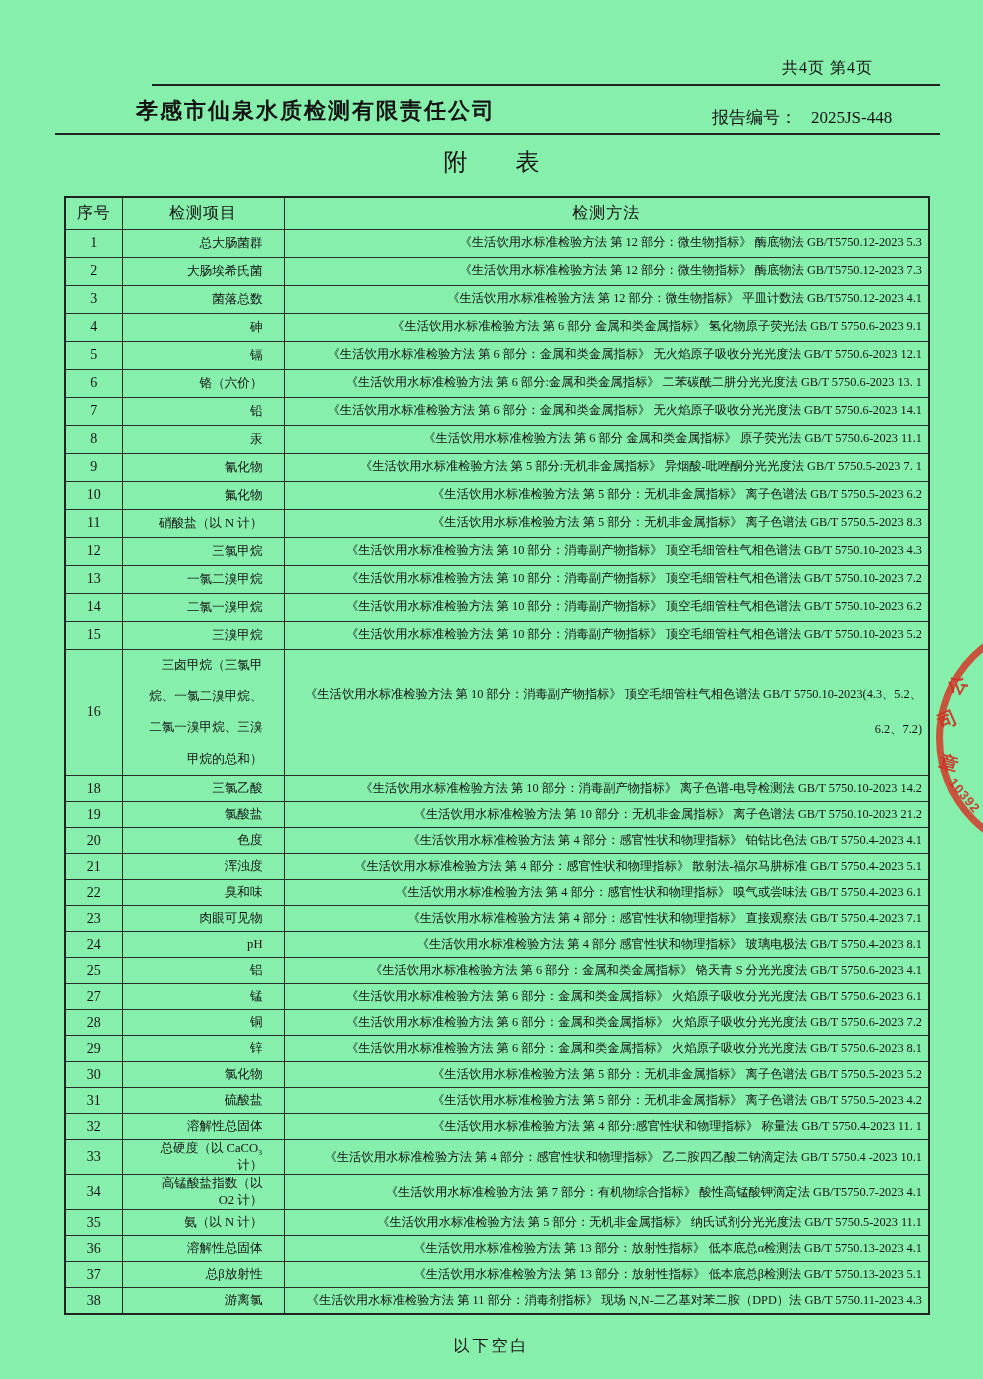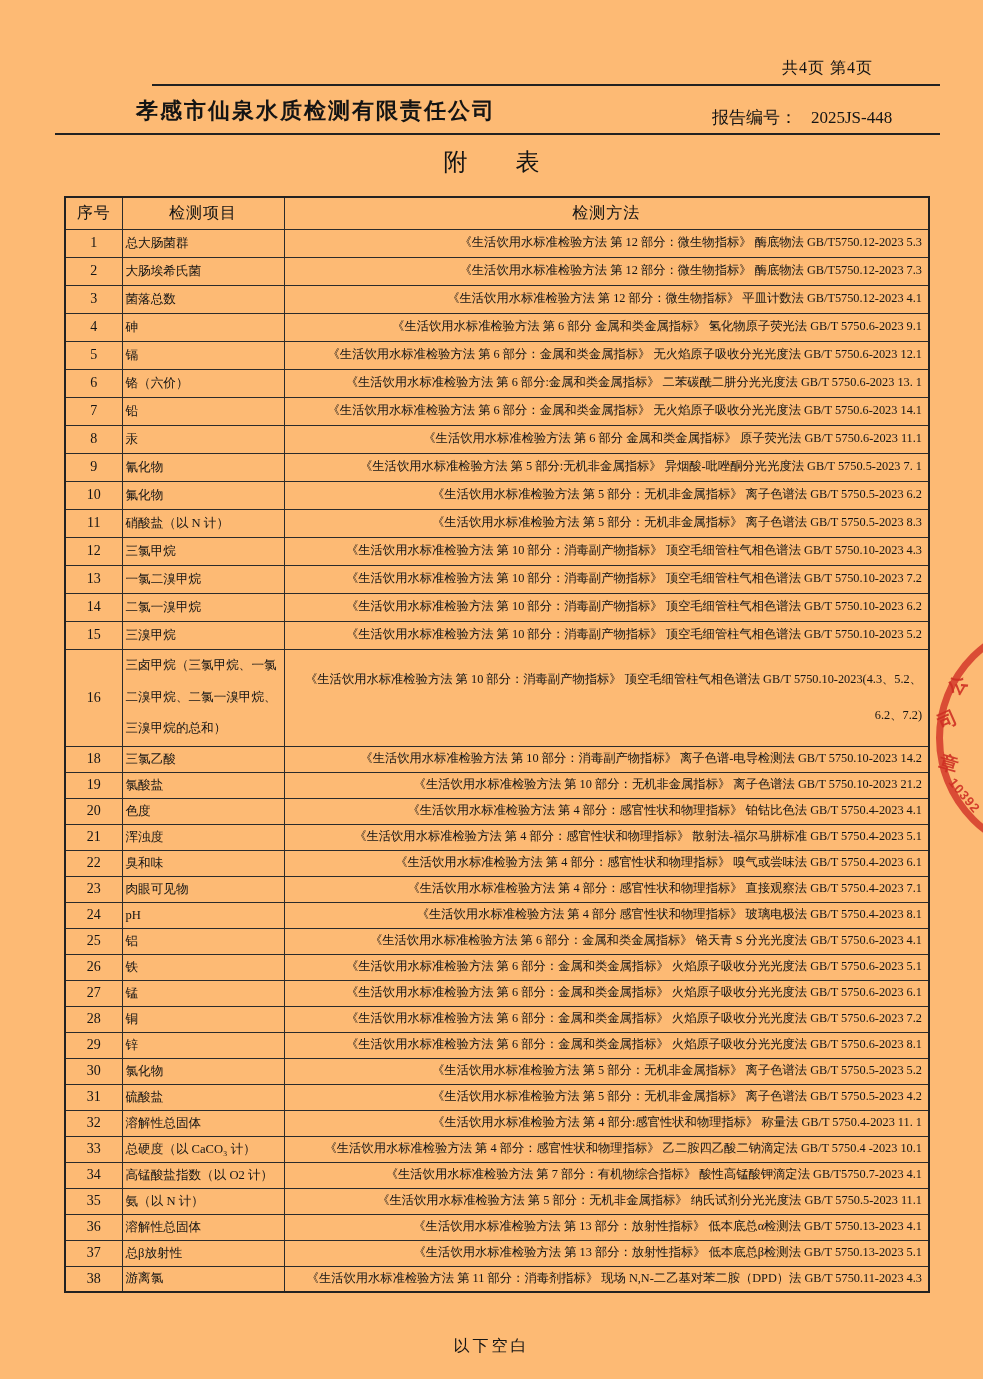--- a/index.html
+++ b/index.html
@@ -1,21 +1,21 @@
 <!DOCTYPE html>
 <html><head>
 <meta charset="utf-8">
 <style>
   * { margin:0; padding:0; box-sizing:border-box; }
   html,body { background:#e8e8e8; }
   .page {
     position:relative;
     width:983px; height:1379px;
     margin:0 auto;
-    background:#fdba74;
+    background:#86efac;
     overflow:hidden;
     font-family:"Liberation Serif","DejaVu Serif",serif;
     color:#141414;
   }
   
   .page-info {
     position:absolute; top:58px; right:110px;
     font-size:16px; letter-spacing:1px;
   }
   .rule-top {
@@ -56,21 +56,21 @@
   table.methods { border:2px solid #222; }
   col.c-no   { width:57px; }
   col.c-item { width:162px; }
   col.c-meth { width:645px; }
   thead tr { height:32px; }
   thead th { font-size:16px; font-weight:normal; text-align:center; letter-spacing:1px; }
   tbody tr { height:28px; }
   tbody tr:nth-child(n+17) { height:26px; }
   tbody tr.tall { height:97px; }
   td.col-no   { text-align:center; font-size:14px; }
-  td.col-item { text-align:left; font-size:12.6px; padding:0 3px; }
+  td.col-item { text-align:right; font-size:12.6px; padding:0 21px; }
   td.col-method { text-align:right; font-size:12.3px; padding:1px 6px 1px 10px; line-height:1.45; }
   tr.tall td.col-item { line-height:2.5; font-size:12.6px; }
   tr.tall td.col-method { line-height:2.9; }
   
   .footer-note {
     position:absolute; top:1336px; left:0; width:100%;
     text-align:center; font-size:16px; letter-spacing:3px;
   }
   
   .seal { position:absolute; top:0; left:0; }
@@ -236,25 +236,20 @@
           <td class="col-no">24</td>
           <td class="col-item">pH</td>
           <td class="col-method">《生活饮用水标准检验方法 第 4 部分 感官性状和物理指标》 玻璃电极法 GB/T 5750.4-2023 8.1</td>
         </tr>
         <tr>
           <td class="col-no">25</td>
           <td class="col-item">铝</td>
           <td class="col-method">《生活饮用水标准检验方法 第 6 部分：金属和类金属指标》 铬天青 S 分光光度法 GB/T 5750.6-2023 4.1</td>
         </tr>
         <tr>
-          <td class="col-no">26</td>
-          <td class="col-item">铁</td>
-          <td class="col-method">《生活饮用水标准检验方法 第 6 部分：金属和类金属指标》 火焰原子吸收分光光度法  GB/T 5750.6-2023 5.1</td>
-        </tr>
-        <tr>
           <td class="col-no">27</td>
           <td class="col-item">锰</td>
           <td class="col-method">《生活饮用水标准检验方法 第 6 部分：金属和类金属指标》 火焰原子吸收分光光度法 GB/T 5750.6-2023 6.1</td>
         </tr>
         <tr>
           <td class="col-no">28</td>
           <td class="col-item">铜</td>
           <td class="col-method">《生活饮用水标准检验方法 第 6 部分：金属和类金属指标》 火焰原子吸收分光光度法 GB/T 5750.6-2023 7.2</td>
         </tr>
         <tr>

